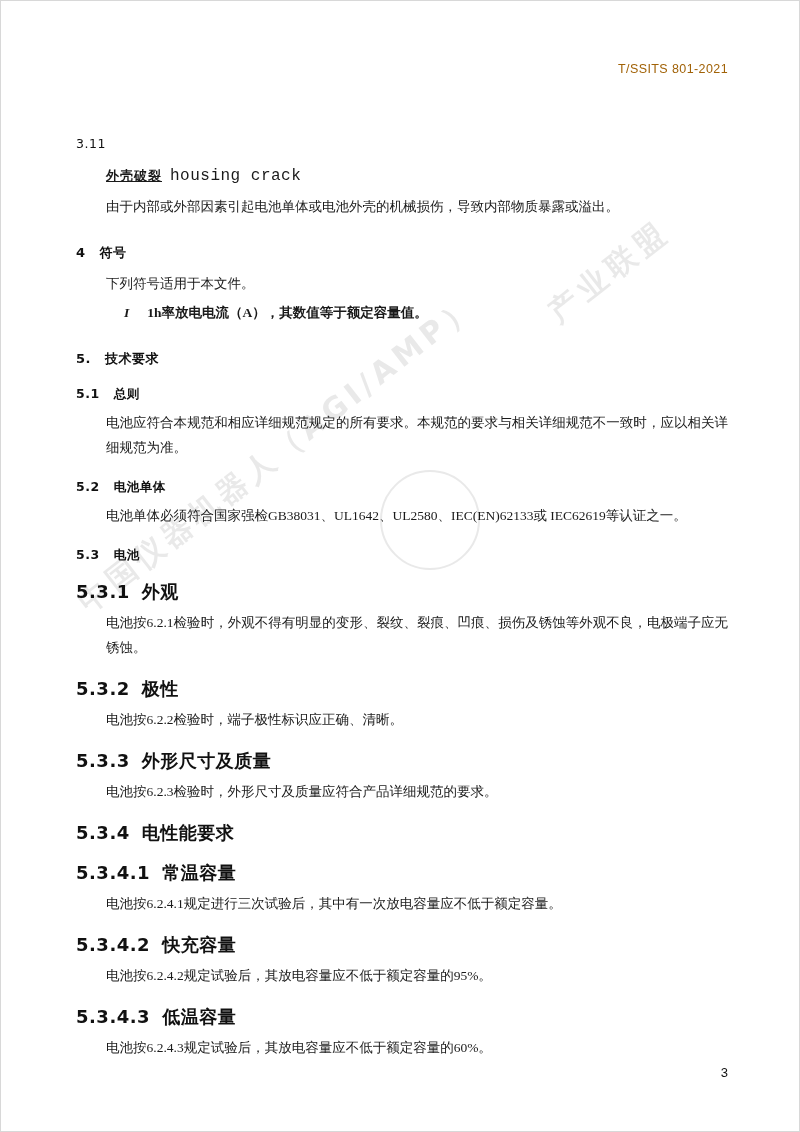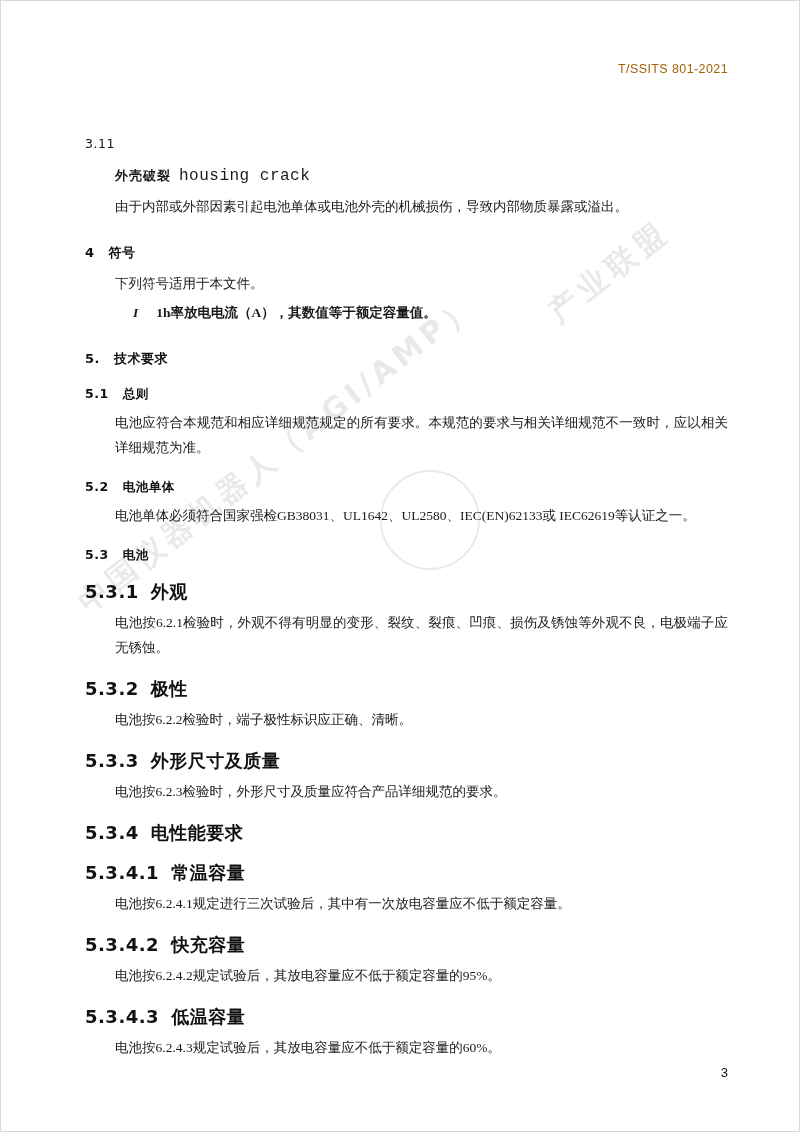--- a/index.html
+++ b/index.html
@@ -33,21 +33,21 @@
     right: 72px;
     font-family: "Liberation Sans", sans-serif;
     font-size: 12.5px;
     letter-spacing: 0.4px;
     color: #a16207;
   }
 
   .content {
     position: absolute;
     top: 120px;
-    left: 85px;
+    left: 76px;
     right: 72px;
   }
 
   .num-head {
     font-family: "DejaVu Sans", sans-serif;
     font-size: 12.5px;
     color: #111;
     margin: 0 0 6px 0;
     letter-spacing: 0.5px;
   }
@@ -79,20 +79,21 @@
   }
 
   .term {
     margin: 16px 0 10px 30px;
     font-size: 13px;
   }
   .term .cn {
     font-family: "DejaVu Sans", sans-serif;
     font-weight: bold;
     letter-spacing: 1px;
+    text-decoration: underline;
   }
   .term .en {
     font-family: Liberation Mono, monospace;
     font-size: 16px;
     margin-left: 8px;
     letter-spacing: 0.5px;
   }
 
   .para {
     margin: 0 0 4px 30px;

